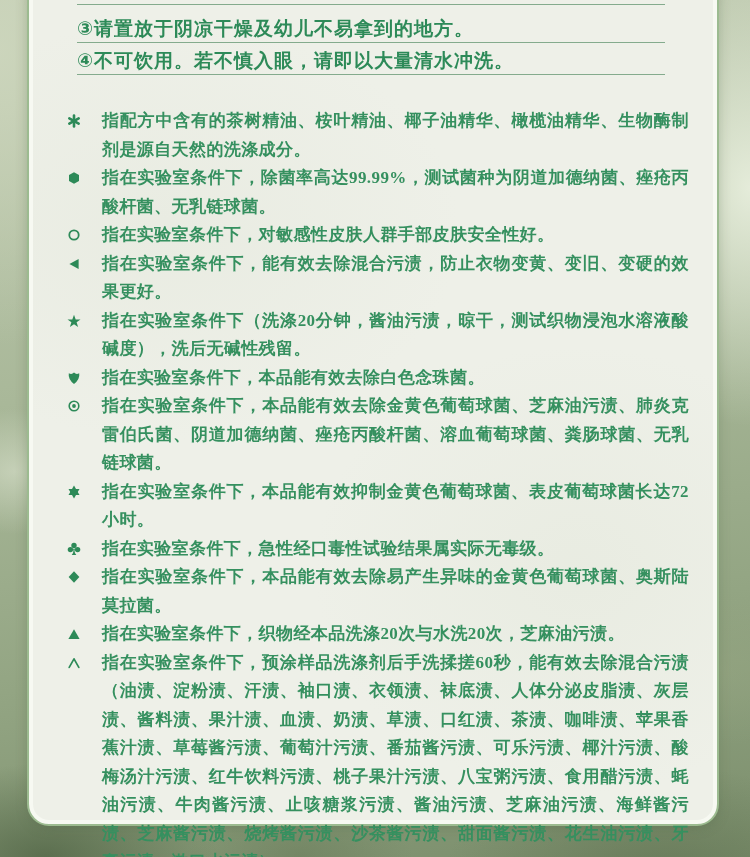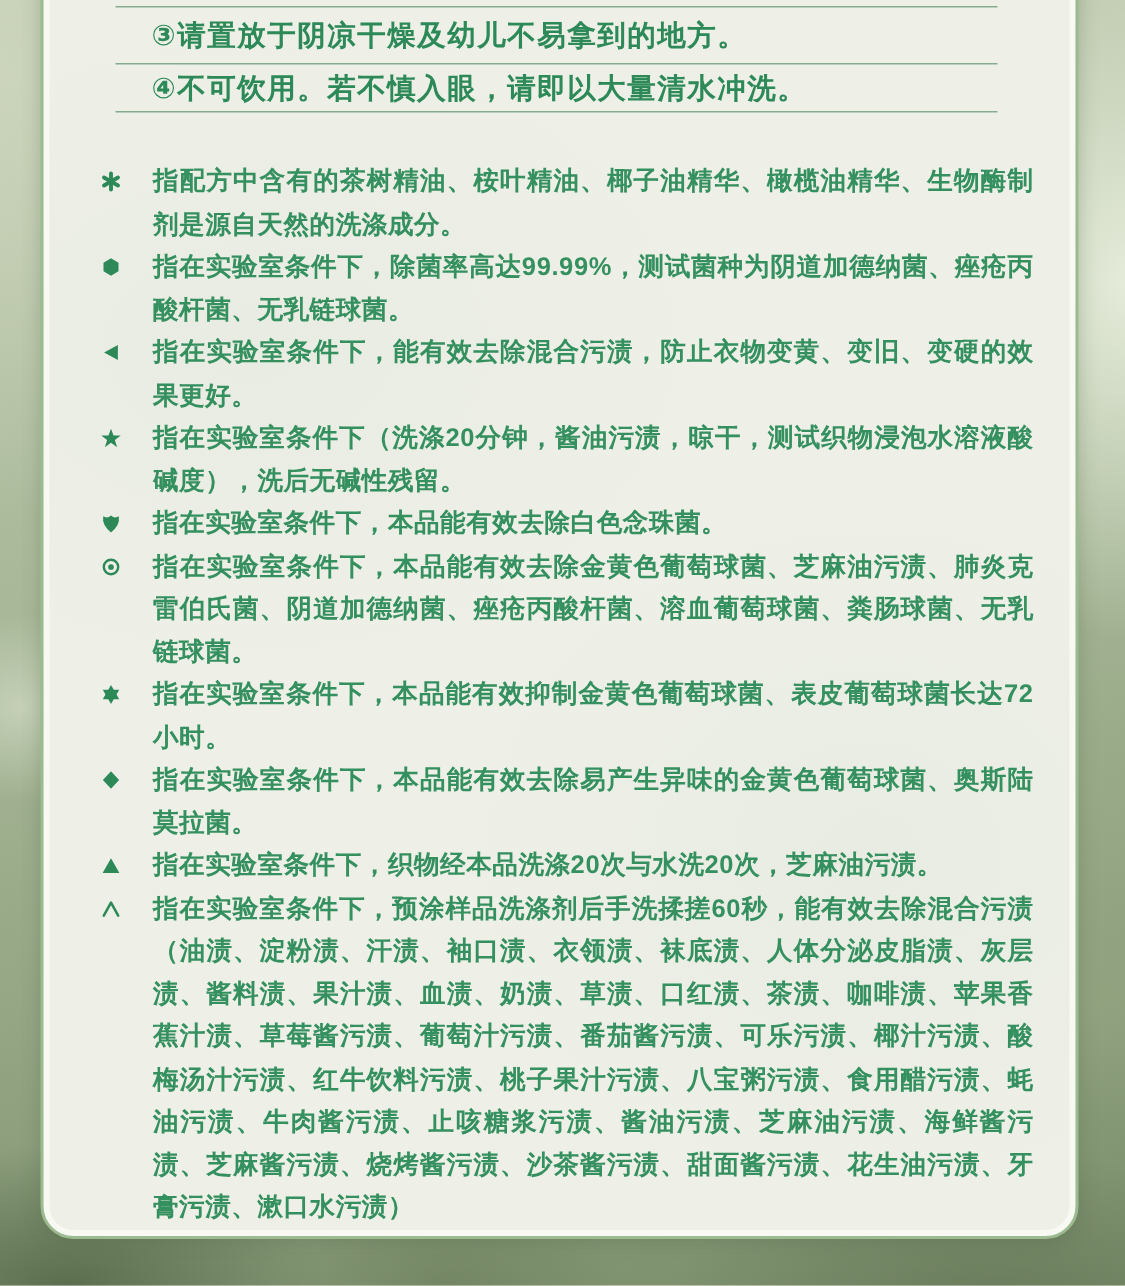--- a/index.html
+++ b/index.html
@@ -23,35 +23,35 @@
       radial-gradient(420px 300px at 20% 30%, rgba(223,228,214,.35), transparent 70%),
       radial-gradient(380px 320px at 80% 70%, rgba(220,226,210,.30), transparent 70%),
       #eef0e8;
     border:2px solid #9cbb90;
     border-radius:22px;
     box-shadow: inset 0 0 0 4px #f7f9f2, 0 2px 12px rgba(80,100,70,.30);
   }
   .card-inner { padding-top:28px; }
   .rule { height:1px; background:#84ab8d; margin-left:48px; width:588px; }
   .notice-row {
-    display:flex; align-items:center; padding-left:72px;
+    display:flex; align-items:flex-end; padding-left:48px;
     font-size:19px; color:#2d8a58; letter-spacing:1px; font-weight:bold;
   }
   .notice-row.r1 { height:37px; }
   .notice-row.r2 { height:31px; }
   .fns {
     margin-top:32px; padding:0 28px 0 38px;
     color:#35905f; font-size:17px; line-height:28.5px;
   }
   .fn { display:flex; align-items:flex-start; }
   .fn-icon { width:14px; height:14px; flex:0 0 14px; margin-top:7px; color:#2d8a58; }
   .fn-icon svg { display:block; width:14px; height:14px; }
   .fn-text {
     margin:0 0 0 21px; flex:1; text-align:justify; text-justify:inter-ideograph;
-    letter-spacing:0.4px; font-weight:bold;
+    letter-spacing:0.4px; font-weight:bold;font-family:Liberation Serif, serif;
   }
 </style>
 </head>
 <body>
 
 <div class="card">
   <div class="card-inner">
 
     <div class="rule"></div>
     <div class="notice-row r1">
@@ -80,20 +80,28 @@
 
       <div class="fn">
         <span class="fn-icon">
           <svg viewBox="0 0 14 14">
               <polygon fill="currentColor" points="7,1.2 12,4.1 12,9.9 7,12.8 2,9.9 2,4.1"></polygon>
             </svg>
         </span>
         <p class="fn-text">指在实验室条件下，除菌率高达99.99%，测试菌种为阴道加德纳菌、痤疮丙酸杆菌、无乳链球菌。</p>
       </div>
 
+      <div class="fn">
+        <span class="fn-icon">
+          <svg viewBox="0 0 14 14">
+              <circle cx="7" cy="7" r="4.7" fill="none" stroke="currentColor" stroke-width="1.8"></circle>
+            </svg>
+        </span>
+        <p class="fn-text">指在实验室条件下，对敏感性皮肤人群手部皮肤安全性好。</p>
+      </div>
 
       <div class="fn">
         <span class="fn-icon">
           <svg viewBox="0 0 14 14">
               <polygon fill="currentColor" points="11.6,2 11.6,12 2.4,7"></polygon>
             </svg>
         </span>
         <p class="fn-text">指在实验室条件下，能有效去除混合污渍，防止衣物变黄、变旧、变硬的效果更好。</p>
       </div>
 
@@ -130,20 +138,31 @@
           <svg viewBox="0 0 14 14">
               <polygon fill="currentColor" points="7,0.6 12.5,10.1 1.5,10.1"></polygon>
               <polygon fill="currentColor" points="7,13.4 1.5,3.9 12.5,3.9"></polygon>
             </svg>
         </span>
         <p class="fn-text">指在实验室条件下，本品能有效抑制金黄色葡萄球菌、表皮葡萄球菌长达72小时。</p>
       </div>
 
 
 
+      <div class="fn">
+        <span class="fn-icon">
+          <svg viewBox="0 0 14 14">
+              <circle cx="7" cy="3.5" r="2.7" fill="currentColor"></circle>
+              <circle cx="3.4" cy="7.6" r="2.7" fill="currentColor"></circle>
+              <circle cx="10.6" cy="7.6" r="2.7" fill="currentColor"></circle>
+              <path fill="currentColor" d="M6.1 6.8 Q7.2 10.4 4.7 13 L9.3 13 Q6.8 10.4 7.9 6.8 Z"></path>
+            </svg>
+        </span>
+        <p class="fn-text">指在实验室条件下，急性经口毒性试验结果属实际无毒级。</p>
+      </div>
 
       <div class="fn">
         <span class="fn-icon">
           <svg viewBox="0 0 14 14">
               <polygon fill="currentColor" points="7,1.2 12.4,7 7,12.8 1.6,7"></polygon>
             </svg>
         </span>
         <p class="fn-text">指在实验室条件下，本品能有效去除易产生异味的金黄色葡萄球菌、奥斯陆莫拉菌。</p>
       </div>
 

